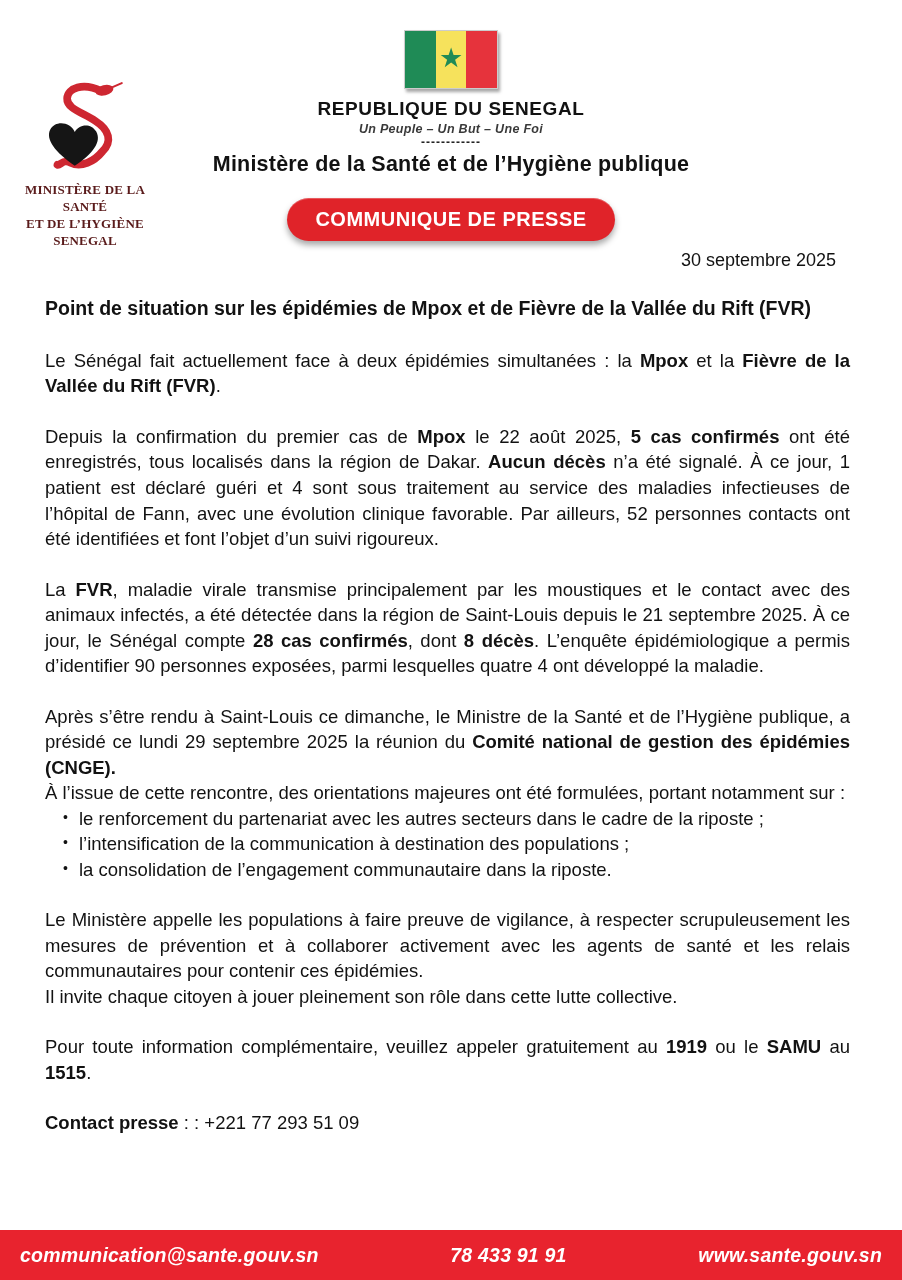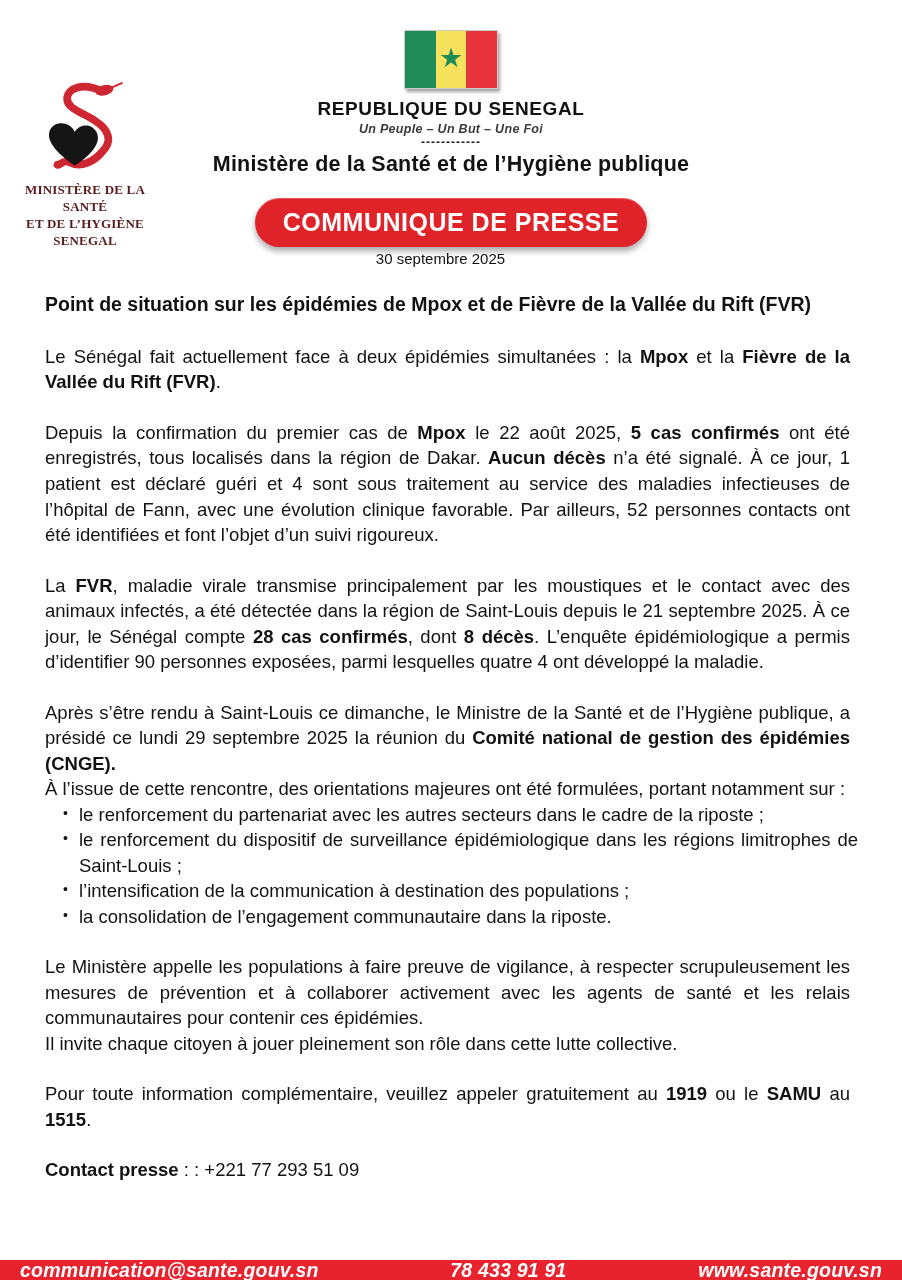--- a/index.html
+++ b/index.html
@@ -19,40 +19,40 @@
   .stripe-yellow{background:#f6e25c;}
   .stripe-red{background:#e6333c;}
   .flag .star{position:absolute;left:50%;top:50%;transform:translate(-50%,-55%);
     color:#1f8b56;font-size:27px;line-height:1;}
   .republic{margin-top:9px;font-size:19px;font-weight:bold;letter-spacing:.6px;}
   .motto{margin-top:2px;font-size:12.5px;font-style:italic;font-weight:bold;color:#3a3a3a;letter-spacing:.3px;}
   .dashes{margin-top:0;font-size:12px;font-weight:bold;letter-spacing:1px;color:#222;line-height:1.1;}
   .ministry{margin-top:3px;font-size:21.5px;font-weight:bold;letter-spacing:.2px;}
   .banner{
     margin-top:21px;background:#e02329;color:#fff;font-weight:bold;
-    font-size:25px;letter-spacing:.5px;padding:10px 28px;border-radius:28px;
+    font-size:20px;letter-spacing:.5px;padding:10px 28px;border-radius:28px;
     box-shadow:0 4px 6px rgba(0,0,0,.35), inset 0 1px 0 rgba(255,255,255,.25);
   }
   
   .logo-block{position:absolute;left:24px;top:80px;width:122px;text-align:center;}
   .logo-caption{margin-top:2px;font-family:"Liberation Serif",serif;font-weight:bold;
     font-size:13px;color:#5a1b1b;line-height:1.3;letter-spacing:.2px;}
   
   .content{position:absolute;left:45px;right:44px;top:250px;}
-  .date{text-align:center;font-size:15px;margin:0 0 25px 0;padding-right:22px;}
+  .date{text-align:right;font-size:18px;margin:0 0 25px 0;padding-right:22px;}
   .title{font-size:19.5px;font-weight:bold;text-align:justify;line-height:1.33;margin:0 0 26px 0;}
   .para{font-size:18.5px;line-height:1.38;text-align:justify;margin:0 8px 25px 0;}
   .para.tight{margin-bottom:0;}
   ul.bullets{margin:0 0 25px 0;padding:0 0 0 18px;list-style:none;}
   ul.bullets li{font-size:18.5px;line-height:1.38;text-align:justify;position:relative;padding-left:16px;}
   ul.bullets li::before{content:"\2022";position:absolute;left:0;top:2px;font-size:14px;}
   b{font-weight:bold;}
   
   .footer{
-    position:absolute;left:0;right:0;bottom:0;height:20px;background:#e8232e;
+    position:absolute;left:0;right:0;bottom:0;height:50px;background:#e8232e;
     display:flex;align-items:center;justify-content:space-between;padding:0 20px;
     color:#fff;font-weight:bold;font-style:italic;font-size:19.5px;letter-spacing:.2px;
   }
 </style>
 </head>
 <body>
 
 <div class="page">
 
   <div class="logo-block">
@@ -86,21 +86,20 @@
     <div class="date">30 septembre 2025</div>
     <div class="title"><b>Point de situation sur les épidémies de Mpox et de Fièvre de la Vallée du Rift (FVR)</b></div>
     <div>
         <p class="para"><span>Le Sénégal fait actuellement face à deux épidémies simultanées : la </span><b>Mpox</b><span> et la </span><b>Fièvre de la Vallée du Rift (FVR)</b><span>.</span></p>
         <p class="para"><span>Depuis la confirmation du premier cas de </span><b>Mpox</b><span> le 22 août 2025, </span><b>5 cas confirmés</b><span> ont été enregistrés, tous localisés dans la région de Dakar. </span><b>Aucun décès</b><span> n’a été signalé. À ce jour, 1 patient est déclaré guéri et 4 sont sous traitement au service des maladies infectieuses de l’hôpital de Fann, avec une évolution clinique favorable. Par ailleurs, 52 personnes contacts ont été identifiées et font l’objet d’un suivi rigoureux.</span></p>
         <p class="para"><span>La </span><b>FVR</b><span>, maladie virale transmise principalement par les moustiques et le contact avec des animaux infectés, a été détectée dans la région de Saint-Louis depuis le 21 septembre 2025. À ce jour, le Sénégal compte </span><b>28 cas confirmés</b><span>, dont </span><b>8 décès</b><span>. L’enquête épidémiologique a permis d’identifier 90 personnes exposées, parmi lesquelles quatre 4 ont développé la maladie.</span></p>
         <p class="para tight"><span>Après s’être rendu à Saint-Louis ce dimanche, le Ministre de la Santé et de l’Hygiène publique, a présidé ce lundi 29 septembre 2025 la réunion du </span><b>Comité national de gestion des épidémies (CNGE).</b></p>
         <p class="para tight"><span>À l’issue de cette rencontre, des orientations majeures ont été formulées, portant notamment sur :</span></p>
         <ul class="bullets">
           <li><span>le renforcement du partenariat avec les autres secteurs dans le cadre de la riposte ;</span></li>
-          <li><span>le renforcement du dispositif de surveillance épidémiologique dans les régions limitrophes de Saint-Louis ;</span></li>
           <li><span>l’intensification de la communication à destination des populations ;</span></li>
           <li><span>la consolidation de l’engagement communautaire dans la riposte.</span></li>
         </ul>
         <p class="para tight"><span>Le Ministère appelle les populations à faire preuve de vigilance, à respecter scrupuleusement les mesures de prévention et à collaborer activement avec les agents de santé et les relais communautaires pour contenir ces épidémies.</span></p>
         <p class="para"><span>Il invite chaque citoyen à jouer pleinement son rôle dans cette lutte collective.</span></p>
         <p class="para"><span>Pour toute information complémentaire, veuillez appeler gratuitement au </span><b>1919</b><span> ou le </span><b>SAMU</b><span> au </span><b>1515</b><span>.</span></p>
         <p class="para"><b>Contact presse</b><span> : : +221 77 293 51 09</span></p>
       </div>
   </div>
 

